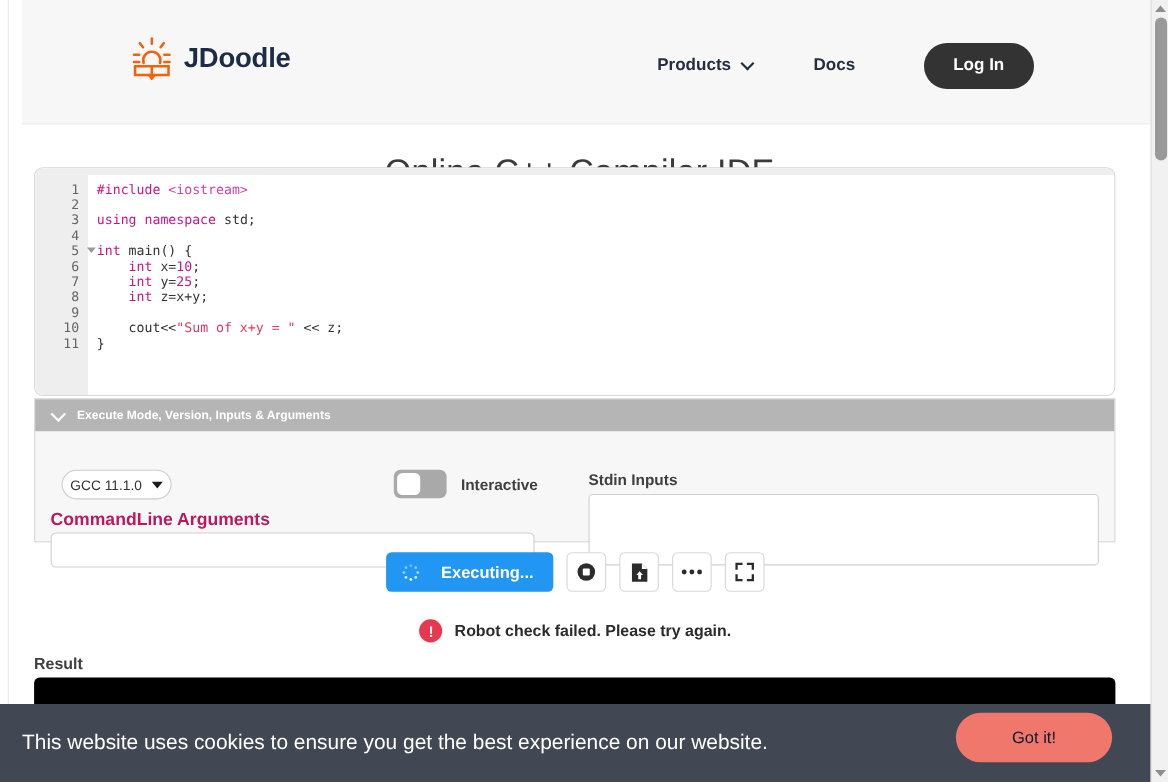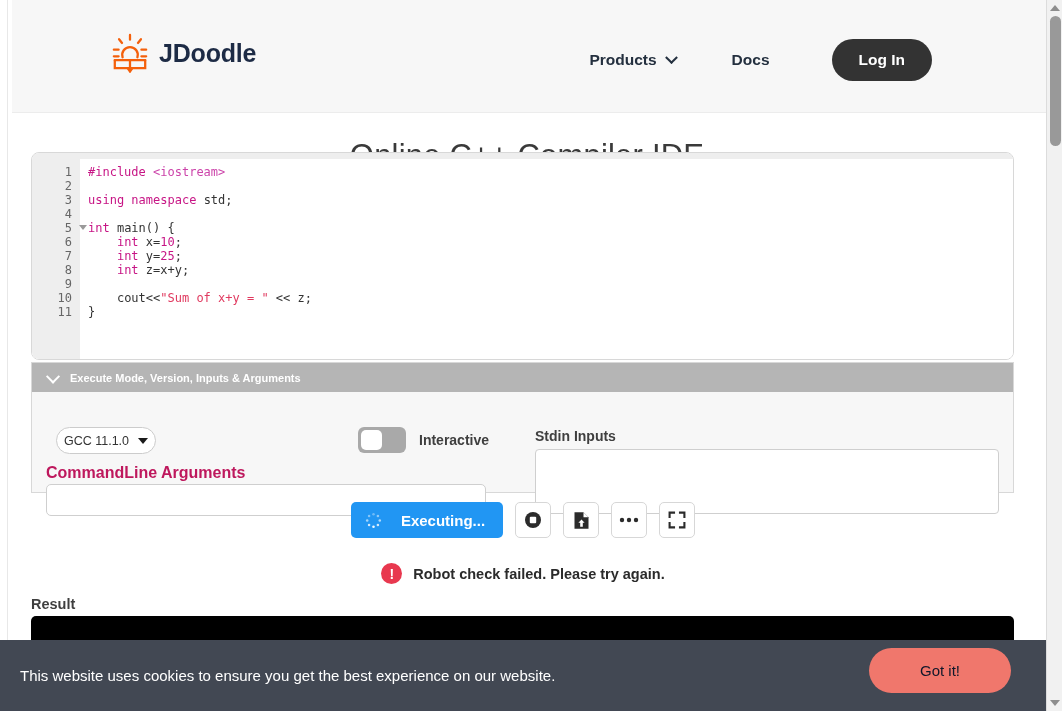--- a/index.html
+++ b/index.html
@@ -25,21 +25,21 @@
     position: absolute;
     left: 0; top: 0;
     width: 8px; height: 711px;
     background: #ffffff;
     border-right: 1px solid #e8e8e8;
   }
 
   
   .site-header {
     position: absolute;
-    left: 12px; top: 0;
+    left: 20px; top: 0;
     width: 1038px;
     height: 113px;
     background: #f7f7f7;
     border-bottom: 1px solid #ececec;
   }
   .brand {
     position: absolute;
     left: 99px; top: 33px;
     display: flex;
     align-items: center;
@@ -384,21 +384,21 @@
     left: 0; bottom: 0;
     width: 1062px;
     height: 71px;
     background: #424853;
     display: flex;
     align-items: center;
   }
   .cookie-text {
     position: absolute;
     left: 20px;
-    font-size: 15px;
+    font-size: 19px;
     color: #ffffff;
   }
   .cookie-btn {
     position: absolute;
     left: 869px; top: 648px;
     width: 142px; height: 45px;
     background: #f0776c;
     color: #0f172a;
     border: none;
     border-radius: 23px;

